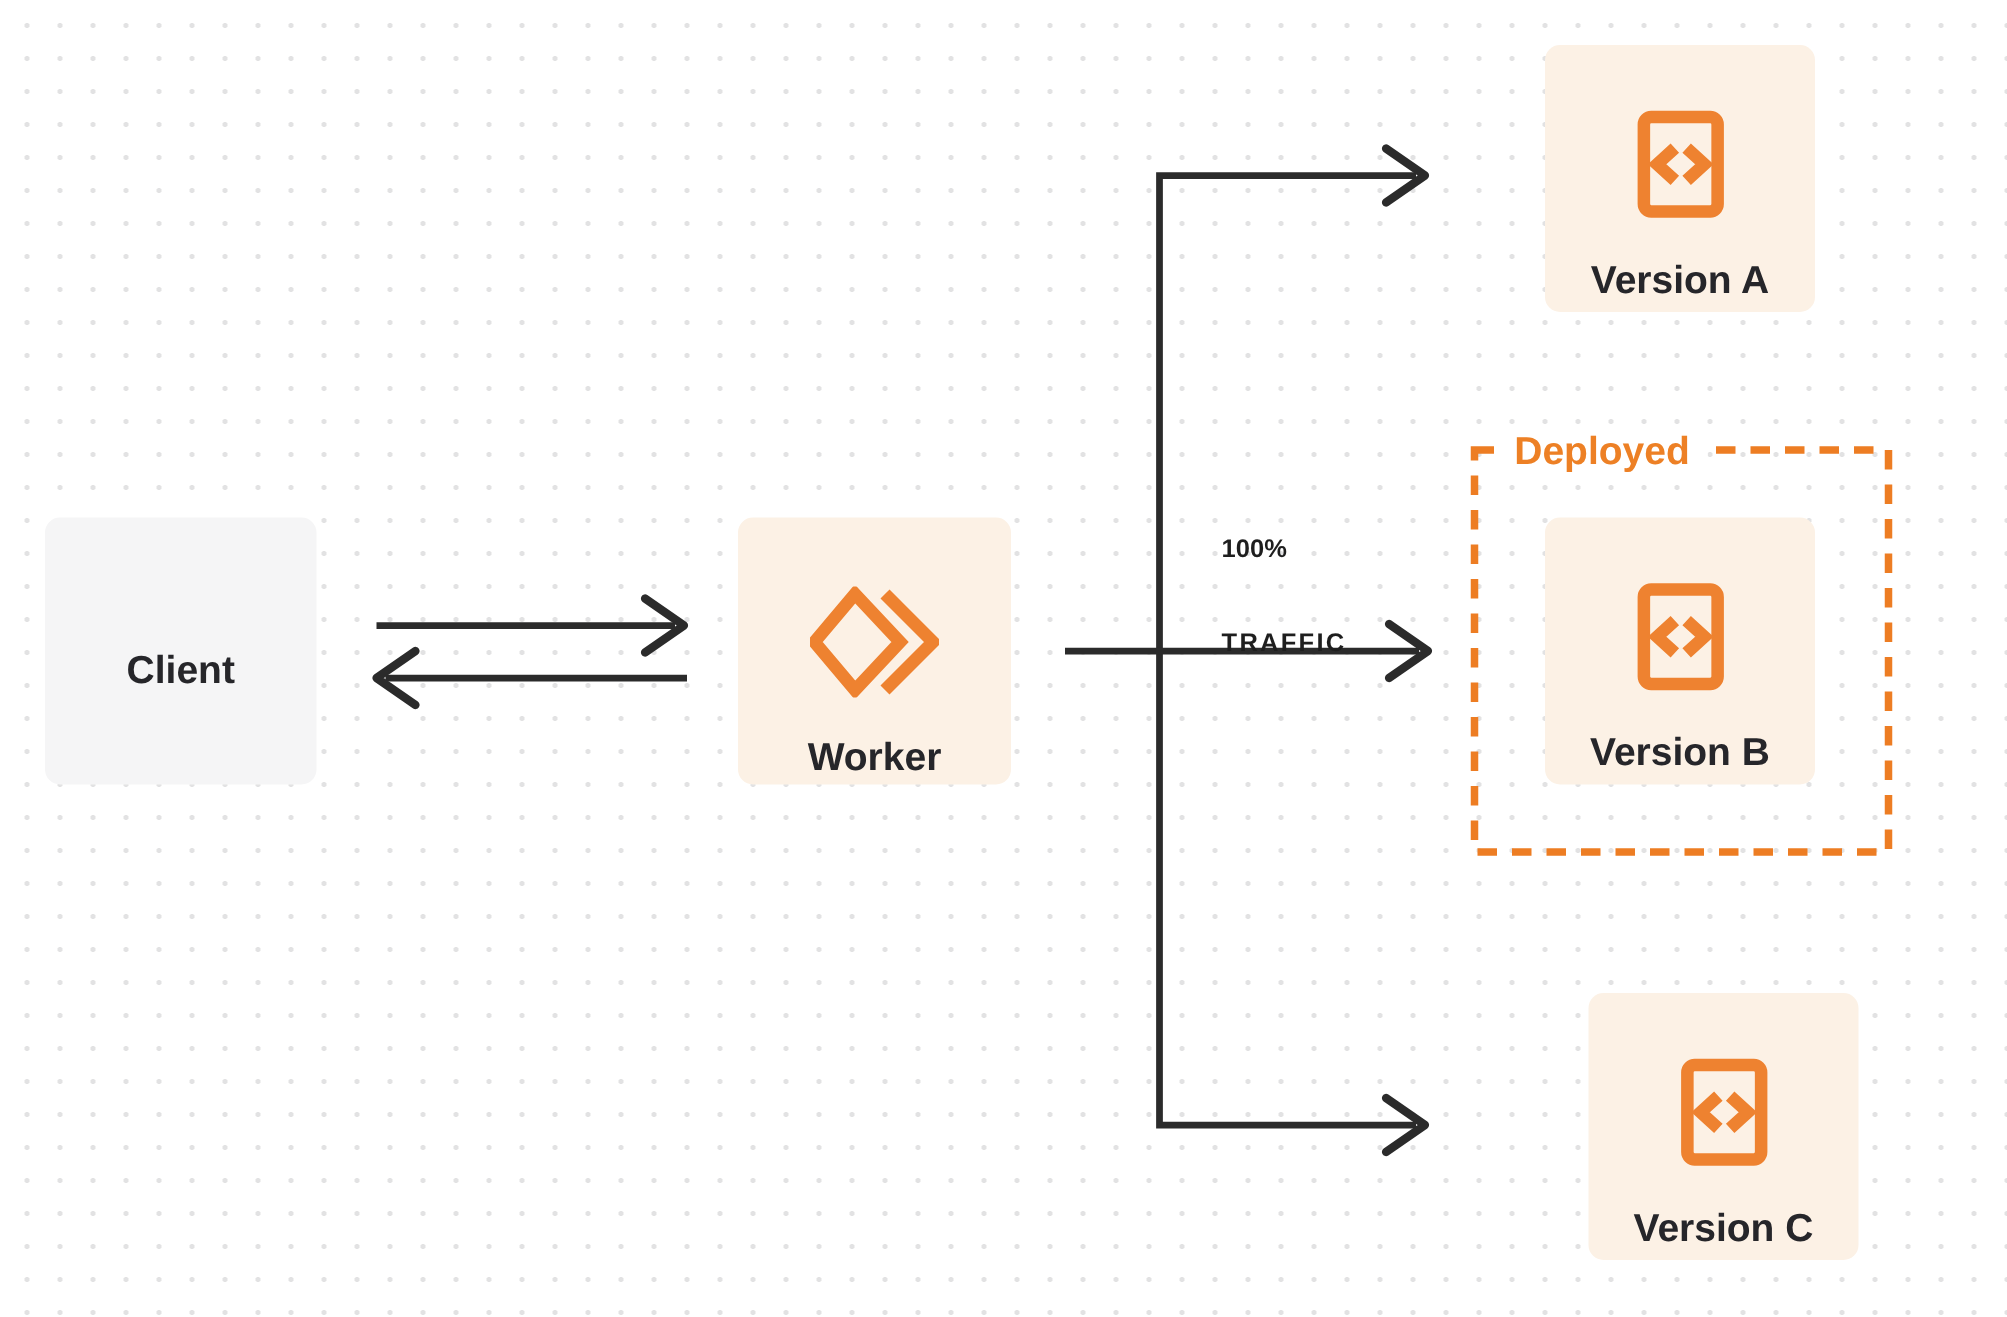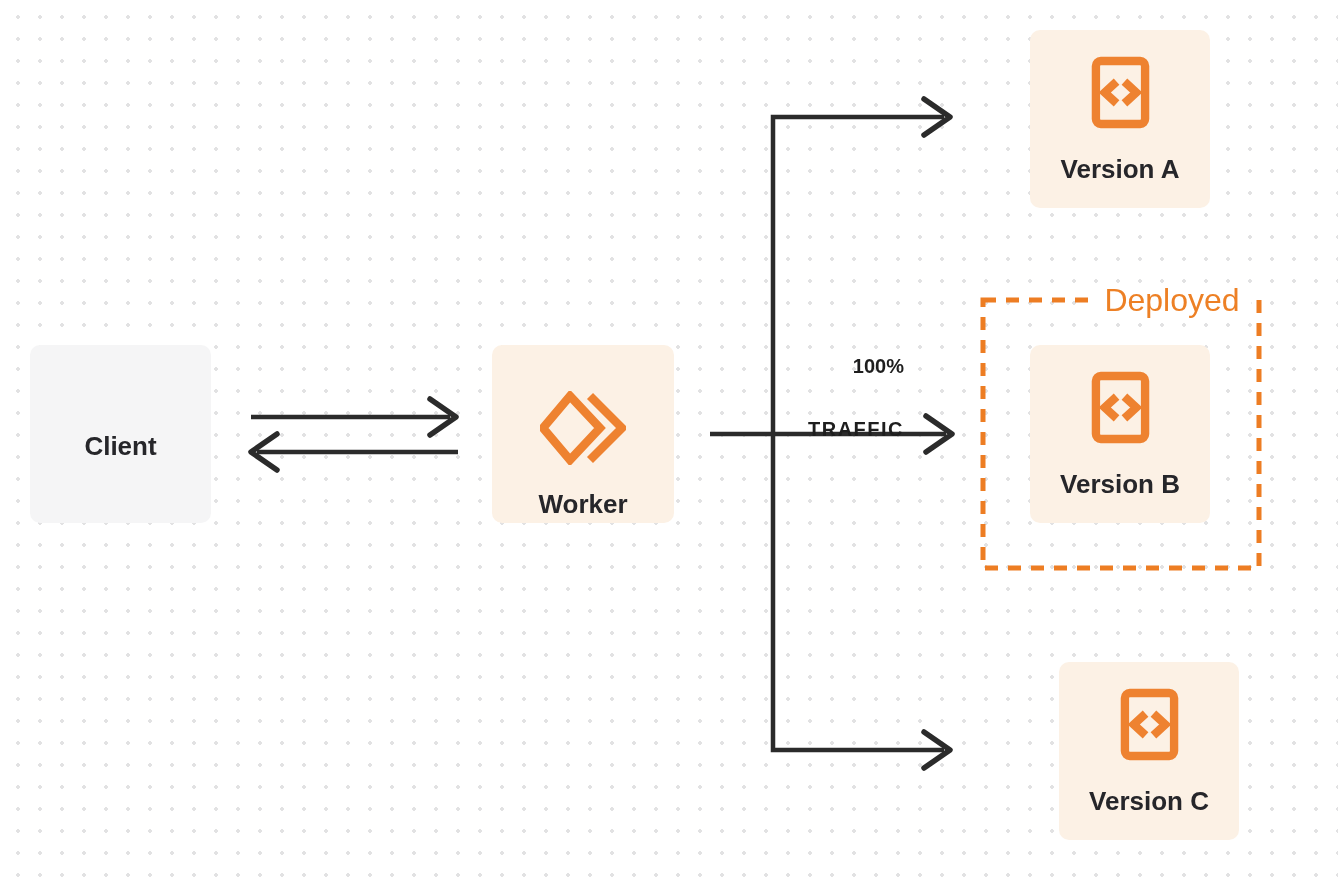--- a/index.html
+++ b/index.html
@@ -54,49 +54,49 @@
     left: 492px; top: 345px;
     width: 182px; height: 178px;
     padding-top: 46px;
   }
   .worker-node .icon-wrap { height: 74px; }
   .worker-node .label { margin-top: 24px; }
 
   .version-node {
     width: 180px; height: 178px;
     left: 1030px;
-    padding-top: 26px;
+    padding-top: 43px;
   }
   .version-a { top: 30px; }
   .version-b { top: 345px; }
   .version-c { top: 662px; margin-left: 29px; }
   .version-node .icon-wrap { height: 76px; }
   .version-node .label { margin-top: 22px; }
 
   .traffic-label {
     position: absolute;
     z-index: 2;
     left: 856px; top: 350px;
     transform: translateX(-50%);
-    text-align: right;
-    font-size: 20px;
+    text-align: left;
+    font-size: 17px;
     font-weight: 700;
     color: #1E1E1E;
     line-height: 32px;
     white-space: nowrap;
   }
   .traffic-label .line2 { letter-spacing: 1.5px; margin-top: 31px; }
 
   .deployed-label {
     position: absolute;
     z-index: 3;
-    left: 1172px; top: 284px;
+    left: 1068px; top: 284px;
     transform: translateX(-50%);
-    font-size: 32px;
-    font-weight: 400;
+    font-size: 26px;
+    font-weight: 700;
     color: #ED8025;
     background: #FFFFFF;
     padding: 0 12px;
     line-height: 32px;
     white-space: nowrap;
   }
 </style>
 </head>
 <body>
 

